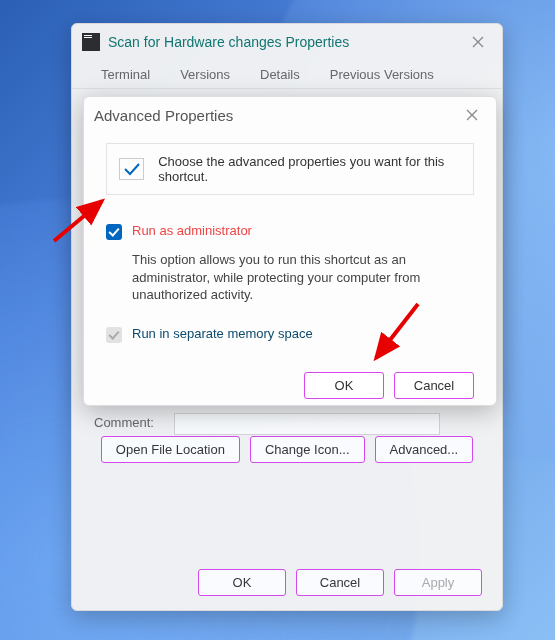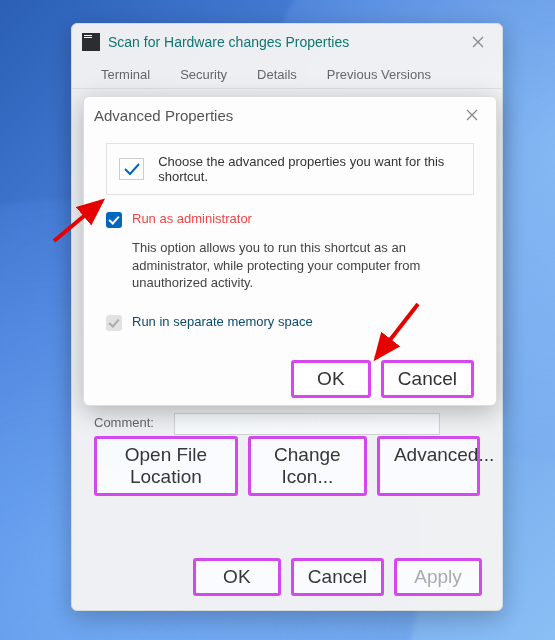--- a/index.html
+++ b/index.html
@@ -118,44 +118,44 @@
     .footer-row {
       display: flex;
       gap: 10px;
       justify-content: flex-end;
       padding: 10px 20px 14px;
     }
     .btn {
       min-width: 88px;
       padding: 5px 14px;
       background: #fff;
-      border: 3px solid #d946ef;
+      border: 1px solid #d946ef;
       border-radius: 3px;
-      font-size: 19px;
+      font-size: 13px;
       color: #333;
       text-align: center;
       cursor: pointer;
     }
     .btn.disabled { color: #aaa; }
 
     
     .front {
       background: #fdfdfd;
     }
     .front .titlebar .title { color: #555; font-weight: 300; font-size: 15px; }
     .front-body {
       padding: 10px 22px 16px;
     }
     .hintbox {
       display: flex;
       align-items: center;
       gap: 14px;
       border: 1px solid #e3e3e3;
       padding: 10px 12px;
-      margin-bottom: 16px;
+      margin-bottom: 28px;
     }
     .hintbox .check-outline {
       width: 28px; height: 22px;
       border: 1px solid #ccc;
       display: flex; align-items: center; justify-content: center;
       color: #0067c0;
     }
     .opt {
       display: flex;
       align-items: flex-start;
@@ -217,21 +217,21 @@
     <div class="app-icon"></div>
     <div class="title">Scan for Hardware changes Properties</div>
     <div class="close-x">
       <svg width="12" height="12" viewBox="0 0 12 12">
           <path d="M1 1 L11 11 M11 1 L1 11" stroke="#888" stroke-width="1.3"></path>
         </svg>
     </div>
   </div>
   <div class="tabs">
     <div class="tab">Terminal</div>
-    <div class="tab">Security</div>
+    <div class="tab">Versions</div>
     <div class="tab">Details</div>
     <div class="tab">Previous Versions</div>
   </div>
   <div class="back-body">
 
     <div style="height:314px;"></div>
     <div>
       <span class="back-label">Comment:</span>
       <span class="back-field"></span>
     </div>

